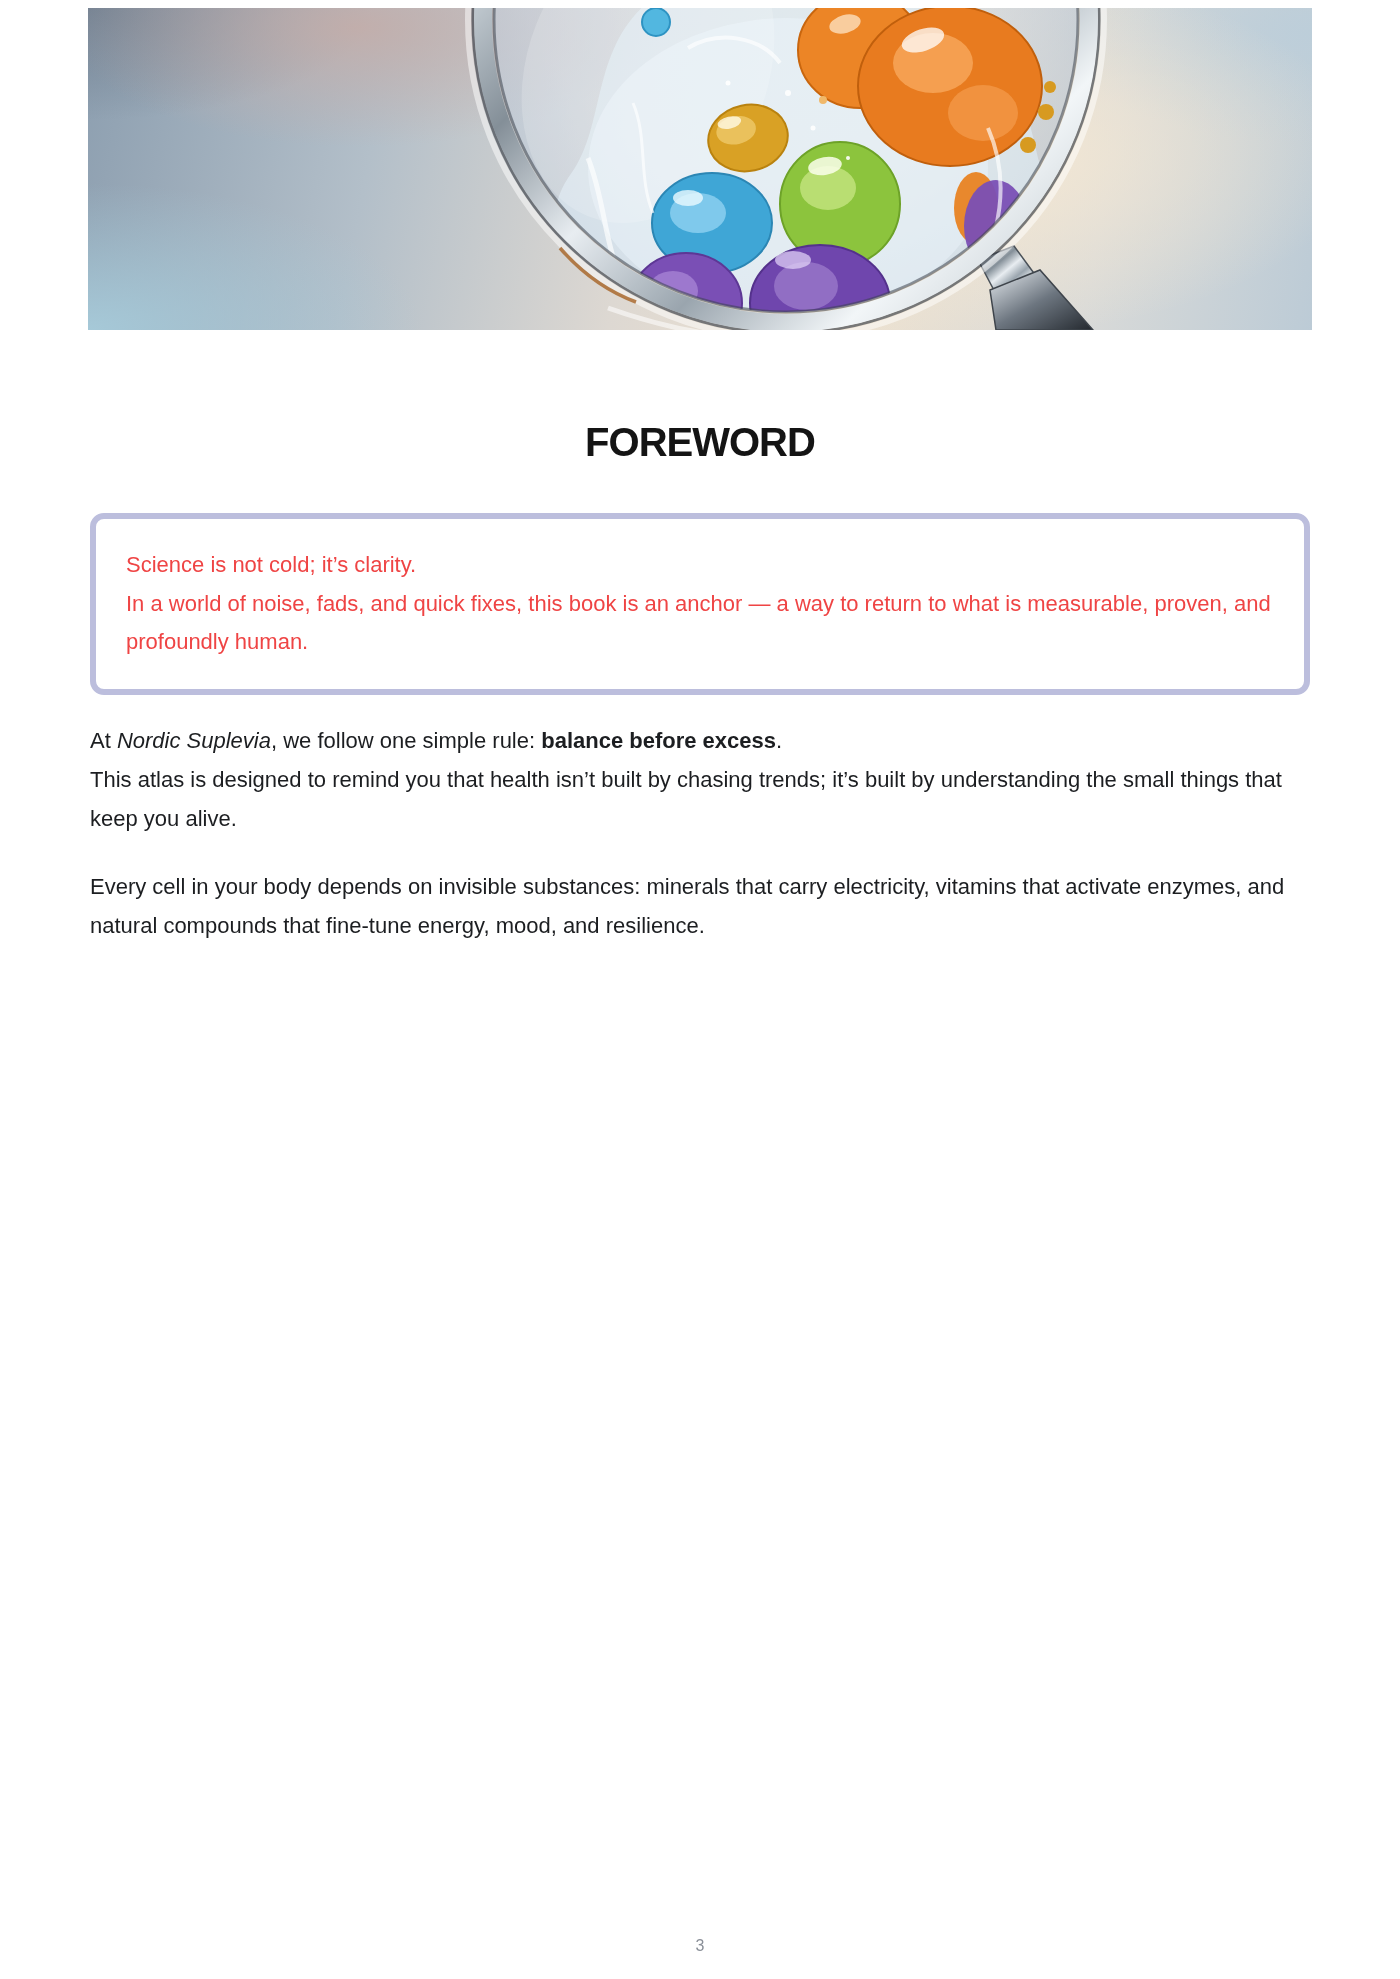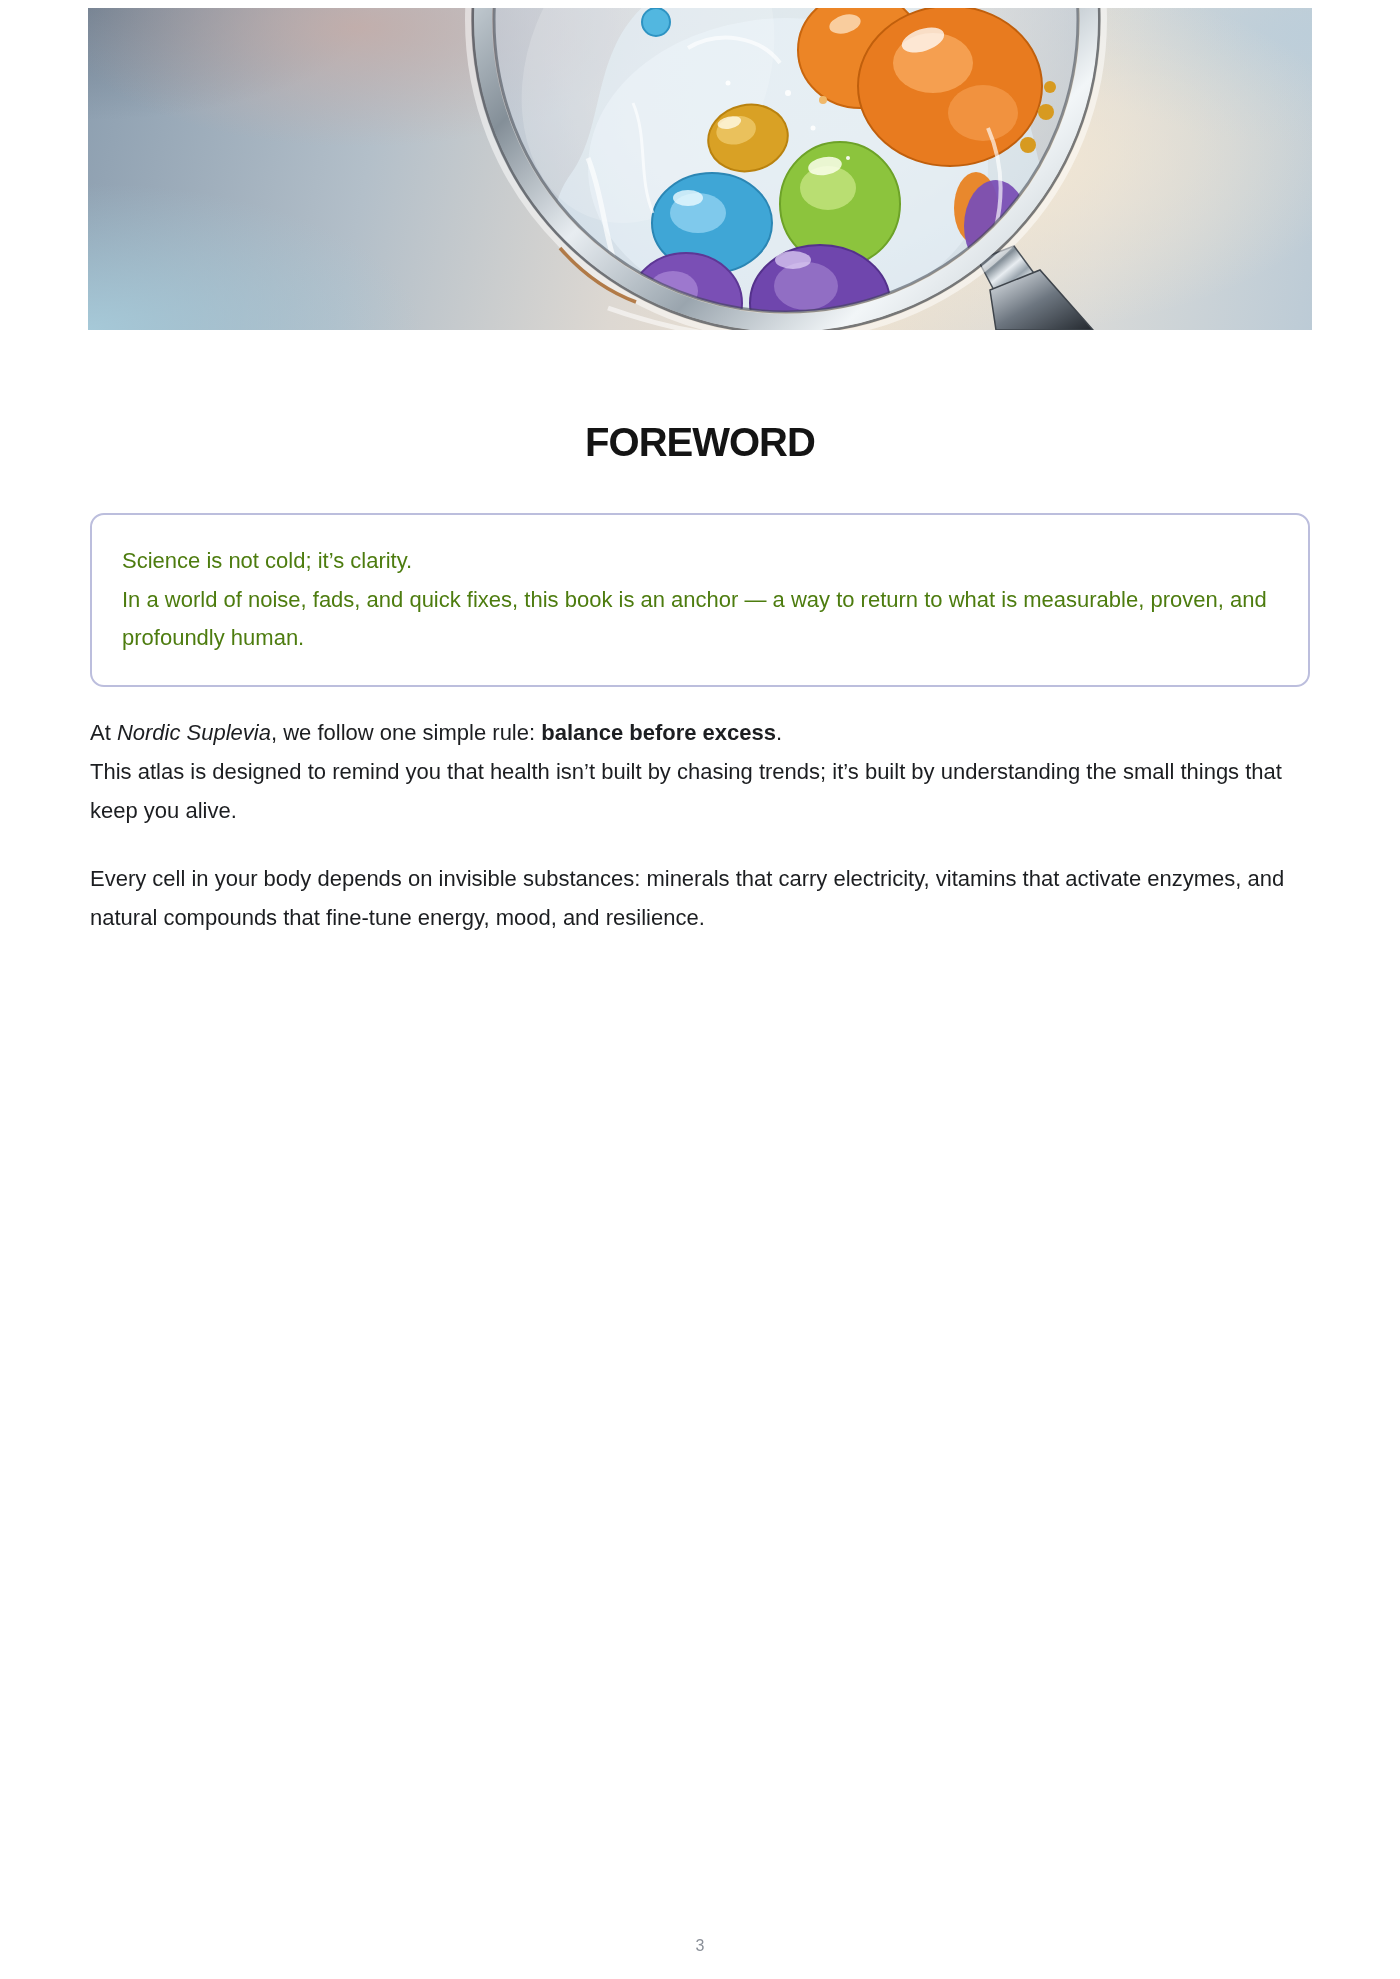--- a/index.html
+++ b/index.html
@@ -39,27 +39,27 @@
     line-height: 1.2;
     font-weight: 800;
     letter-spacing: -1px;
     color: #141414;
   }
 
   
   .quote-box {
     width: 1220px;
     margin: 47px auto 0;
-    border: 2px solid #c2410c;
+    border: 6px solid #c2410c;
     border-radius: 14px;
     background: #ffffff;
     padding: 27px 30px;
     font-size: 22px;
     line-height: 1.76;
-    color: #4d7c0f;
+    color: #ef4444;
   }
 
   
   .content {
     width: 1220px;
     margin: 27px auto 0;
     font-size: 22px;
     line-height: 1.76;
     color: #1c1e21;
   }

